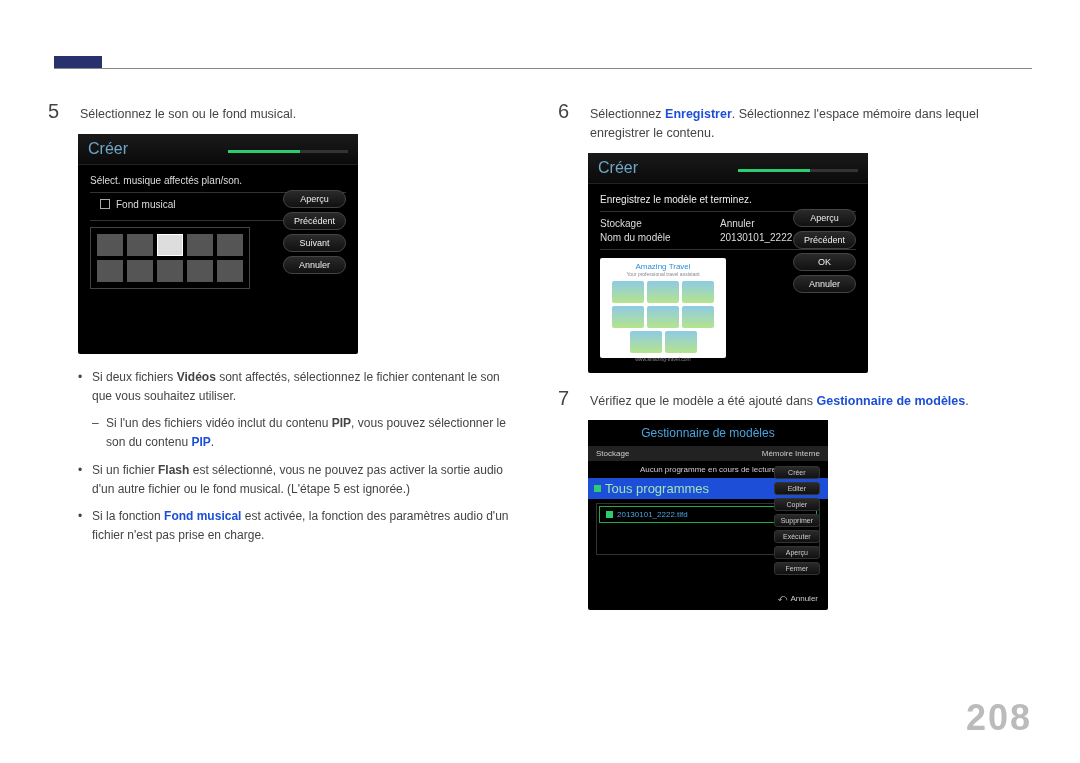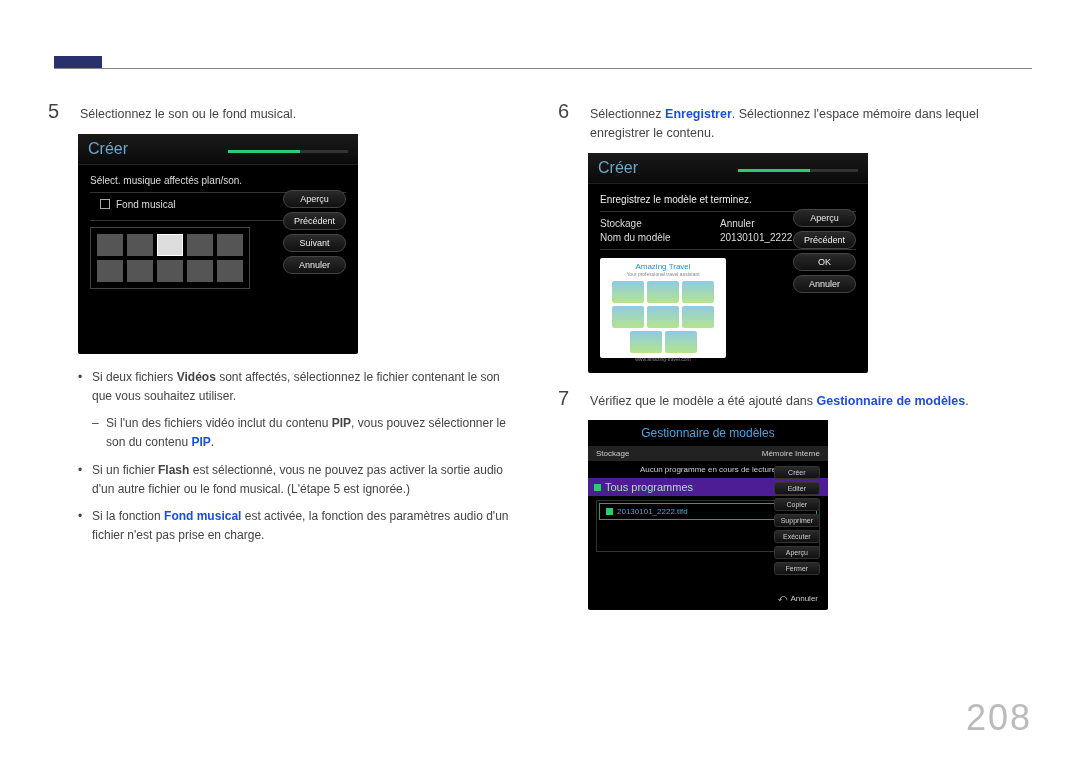--- a/index.html
+++ b/index.html
@@ -1,20 +1,20 @@
 <!DOCTYPE html>
 <html><head>
 <meta charset="utf-8">
 <style>
   * { box-sizing: border-box; margin: 0; padding: 0; }
   html, body { width: 1080px; height: 763px; background: #fff; font-family: Arial, Helvetica, sans-serif; color: #333; }
   .page { position: relative; width: 1080px; height: 763px; padding: 40px 48px 0 48px; }
   .top-rule { position: absolute; left: 54px; right: 48px; top: 68px; height: 1px; background: #888; }
   .top-bar { position: absolute; left: 54px; top: 56px; width: 48px; height: 12px; background: #28306e; }
-  .page-number { position: absolute; right: 48px; bottom: 24px; font-size: 36px; color: #bbb; font-weight: 400; letter-spacing: 2px; }
+  .page-number { position: absolute; right: 48px; bottom: 24px; font-size: 36px; color: #bbb; font-weight: 700; letter-spacing: 2px; }
   .cols { display: flex; gap: 36px; margin-top: 60px; }
   .col { flex: 1 1 50%; }
 
   .step { display: flex; gap: 14px; margin-bottom: 10px; }
   .step-num { font-size: 20px; font-weight: 400; color: #444; min-width: 18px; }
   .step-text { font-size: 12.5px; color: #444; line-height: 1.5; padding-top: 5px; }
   .highlight-red { color: #1d4ed8; font-weight: 600; }
   .bold { font-weight: 600; }
 
   .bullets { margin: 10px 0 0 30px; font-size: 12px; color: #444; line-height: 1.6; }
@@ -47,21 +47,21 @@
   .preview-card .sub { font-size: 5px; color: #888; text-align: center; }
   .preview-card .row { display: flex; gap: 3px; margin-top: 4px; flex-wrap: wrap; justify-content: center; }
   .preview-card .cell { width: 32px; height: 22px; background: linear-gradient(#8ecae6,#b5e48c); border-radius: 2px; }
   .preview-card .ftr { font-size: 5px; text-align: center; color: #888; margin-top: 3px; }
 
   .dev3 { width: 240px; height: 190px; margin-left: 30px; }
   .dev3 .title3 { color: #4aa3df; text-align: center; font-size: 12px; padding: 6px 0; background: #000; }
   .dev3 .bar { background: #222; font-size: 8px; color: #ccc; padding: 3px 8px; display: flex; justify-content: space-between; }
   .dev3 .msg { font-size: 8px; color: #ccc; text-align: center; padding: 4px 0; }
   .dev3 .list { border: 1px solid #333; margin: 4px 8px; height: 52px; background: #000; }
-  .dev3 .tab { background: #4c1d95; color: #9fe3b6; font-size: 11px; padding: 3px 6px; display: flex; align-items: center; gap: 4px; }
+  .dev3 .tab { background: #1d4ed8; color: #9fe3b6; font-size: 13px; padding: 3px 6px; display: flex; align-items: center; gap: 4px; }
   .dev3 .tab .sq { width: 7px; height: 7px; background: #2ecc71; display: inline-block; }
   .dev3 .file { color: #4aa3df; font-size: 8px; padding: 3px 6px; display: flex; align-items: center; gap: 4px; border: 1px solid #2a4; margin: 2px; }
   .dev3 .file .sq { width: 7px; height: 7px; background: #2ecc71; display: inline-block; }
   .dev3 .side { position: absolute; right: 8px; top: 46px; display: flex; flex-direction: column; gap: 3px; }
   .dev3 .sbtn { background: linear-gradient(#2a2a2a,#111); border: 1px solid #333; border-radius: 3px; color: #ccc; font-size: 7px; padding: 2px 6px; min-width: 42px; text-align: center; }
   .dev3 .ret { position: absolute; right: 10px; bottom: 6px; font-size: 8px; color: #ccc; display: flex; align-items: center; gap: 3px; }
   .dev3 .ret::before { content: "⤺"; font-size: 9px; }
 
   .hr { height: 1px; background: #333; margin: 6px 0; }
 </style>

